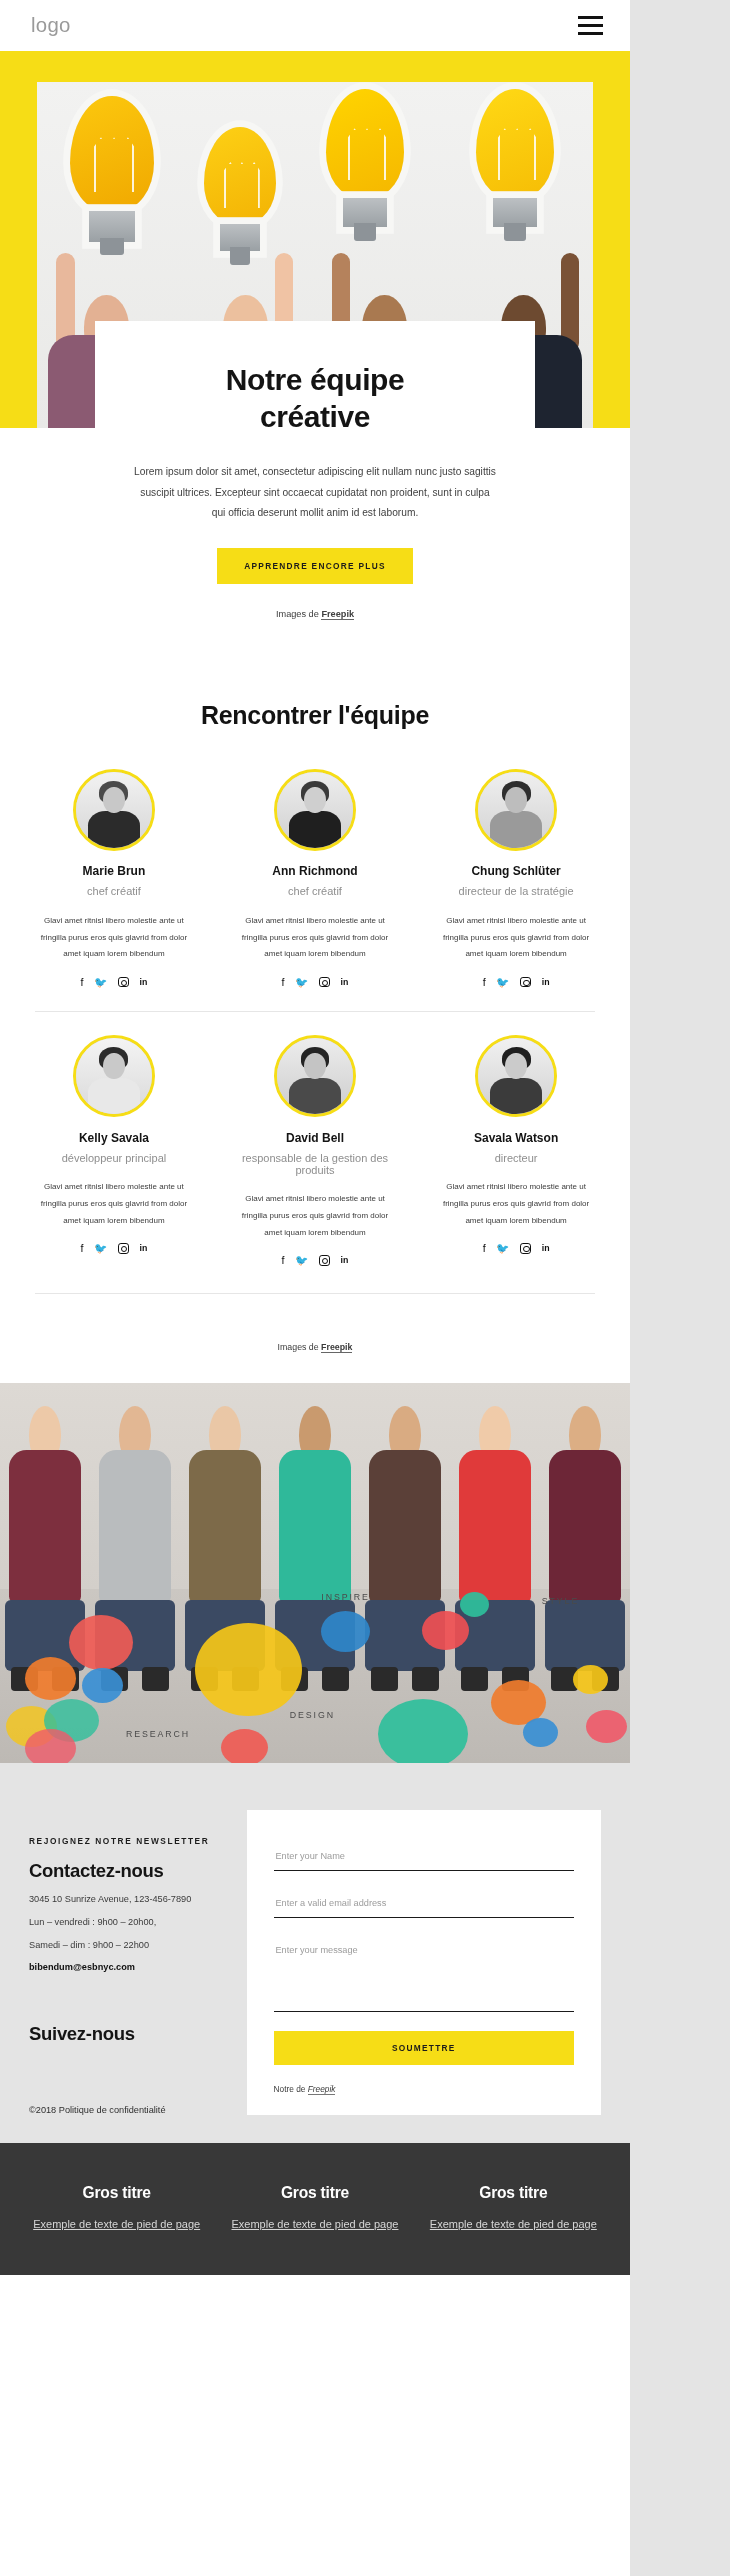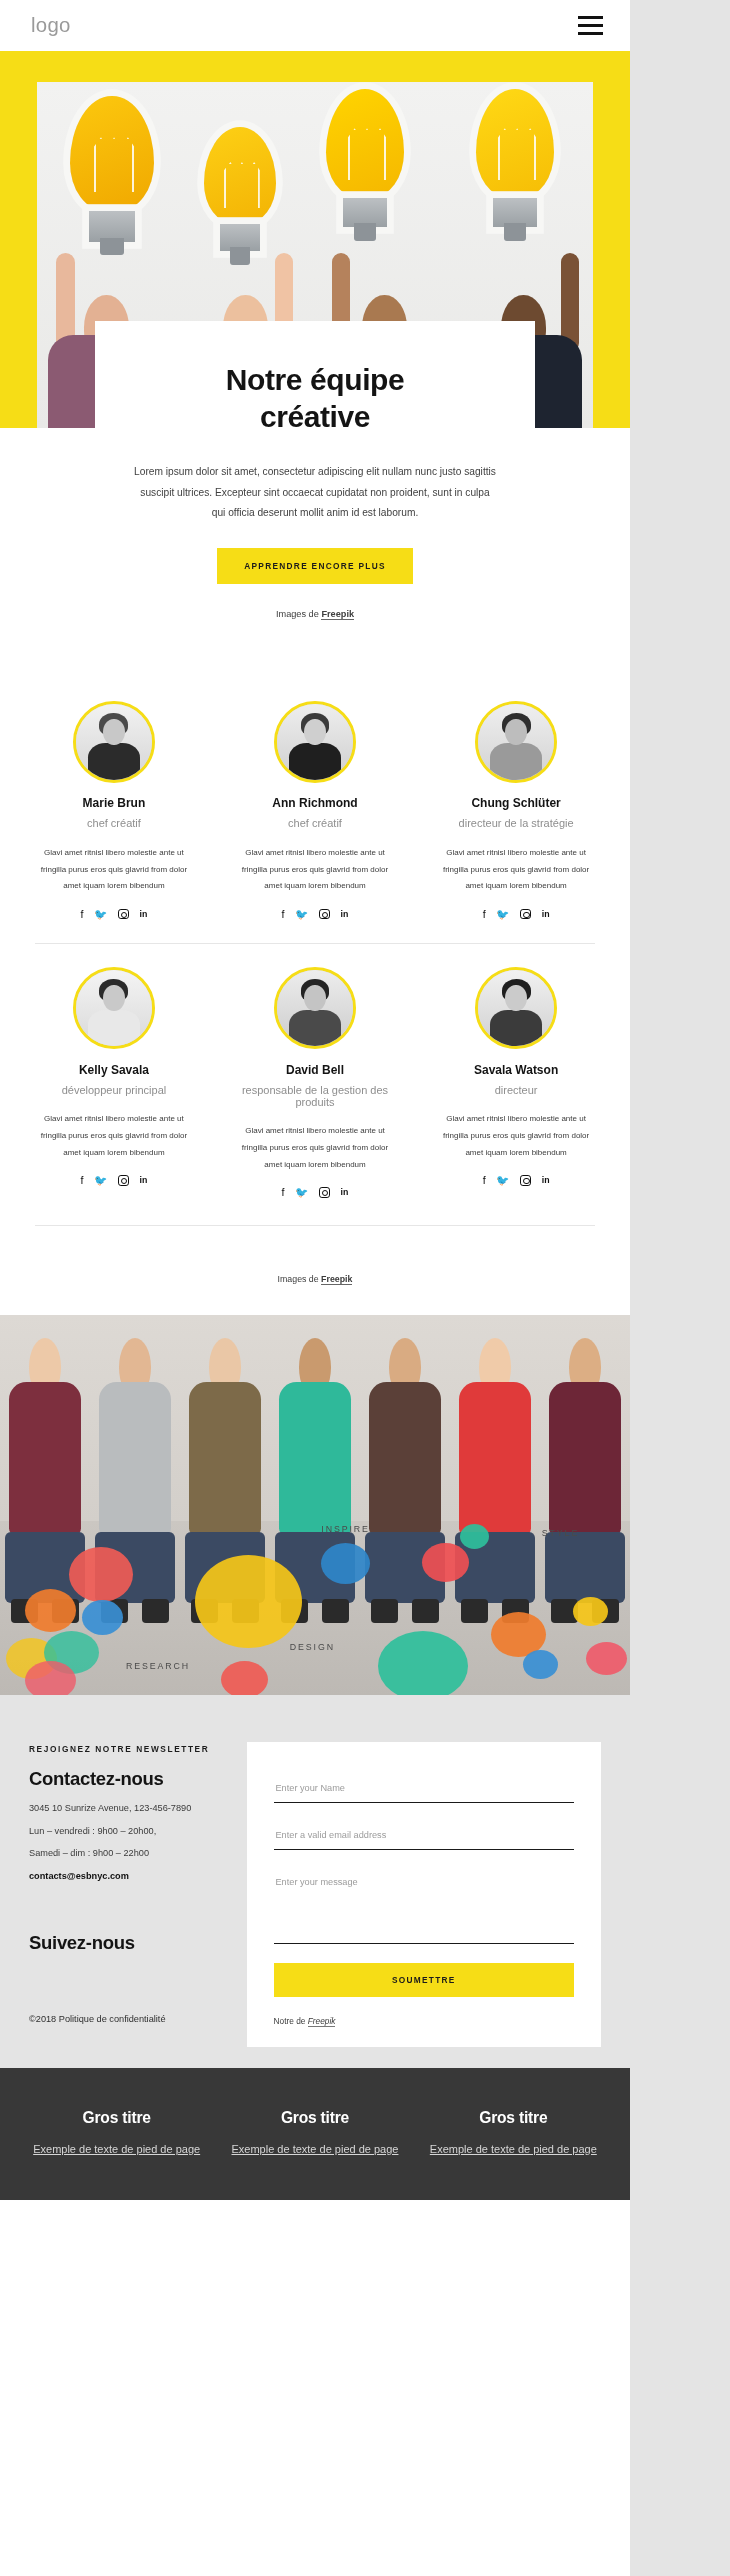--- a/index.html
+++ b/index.html
@@ -201,24 +201,25 @@
   .bp-head { position: absolute; left: 32%; width: 36%; top: 0; height: 30%; border-radius: 50%; }
   .bp-leg { position: absolute; left: 6%; right: 6%; bottom: -34%; height: 36%; background: #3b4a63; border-radius: 5.8px; }
   .bp-shoe { position: absolute; bottom: -44%; left: 12%; width: 30%; height: 12%; background: #2a2a2a; border-radius: 3.9px; }
   .bp-shoe2 { position: absolute; bottom: -44%; right: 12%; width: 30%; height: 12%; background: #2a2a2a; border-radius: 3.9px; }
   .node { position: absolute; border-radius: 50%; opacity: .92; }
   .bp-label { position: absolute; font-size: 8.8px; letter-spacing: 1.9px; color: #4a4a4a; font-family: "Liberation Sans", sans-serif; }
 
   
   .contact {
     background: #e4e4e4;
-    padding: 47px 29px 21px 29px;
+    padding: 47px 29px 28px 29px;
     display: flex;
     gap: 15.6px;
     position: relative;
+    align-items: flex-end;
   }
   .c-left { width: 202px; flex-shrink: 0; }
   .c-kicker {
     font-size: 8.3px;
     font-weight: 700;
     letter-spacing: 1.6px;
     color: #1c1c1c;
     line-height: 1.7;
   }
   .c-title { font-size: 18.5px; font-weight: 700; color: #141414; margin-top: 11.7px; letter-spacing: -0.3px; }
@@ -327,20 +328,21 @@
       <div>créative</div>
     </div>
     <p class="hero-sub">Lorem ipsum dolor sit amet, consectetur adipiscing elit nullam nunc justo sagittis suscipit ultrices. Excepteur sint occaecat cupidatat non proident, sunt in culpa qui officia deserunt mollit anim id est laborum.</p>
     <button class="btn-yellow">APPRENDRE ENCORE PLUS</button>
     <div class="credit">
       <span>Images de </span><b>Freepik</b>
     </div>
   </div>
 
   <div class="team">
+    <h2>Rencontrer l'équipe</h2>
 
     <div class="team-row">
       <div class="member">
         <div class="avatar-ring">
           <div class="av-bg" style="background:linear-gradient(#f2f2f2,#d5d5d5)"></div>
           <div class="av-body" style="background:#2b2b2b"></div>
           <div class="av-hair" style="background:#4a4a4a"></div>
           <div class="av-head" style="background:#c8c8c8"></div>
         </div>
         <div class="m-name">Marie Brun</div>
@@ -529,21 +531,21 @@
     <div class="bp-label" style="left:20%;top:91%;">RESEARCH</div>
   </div>
 
   <div class="contact">
     <div class="c-left">
       <div class="c-kicker">REJOIGNEZ NOTRE NEWSLETTER</div>
       <div class="c-title">Contactez-nous</div>
       <div class="c-line">3045 10 Sunrize Avenue, 123-456-7890</div>
       <div class="c-line">Lun – vendredi : 9h00 – 20h00,</div>
       <div class="c-line">Samedi – dim : 9h00 – 22h00</div>
-      <div class="c-mail">contacts@esbnyc.com</div>
+      <div class="c-mail">bibendum@esbnyc.com</div>
       <div class="c-follow">Suivez-nous</div>
       <div class="c-copy">©2018 Politique de confidentialité</div>
     </div>
 
     <div class="c-form">
       <input class="fld" placeholder="Enter your Name" style="">
       <input class="fld" placeholder="Enter a valid email address" style="">
       <textarea class="fld" placeholder="Enter your message" style=""></textarea>
       <button class="submit">SOUMETTRE</button>
       <div class="f-credit">

